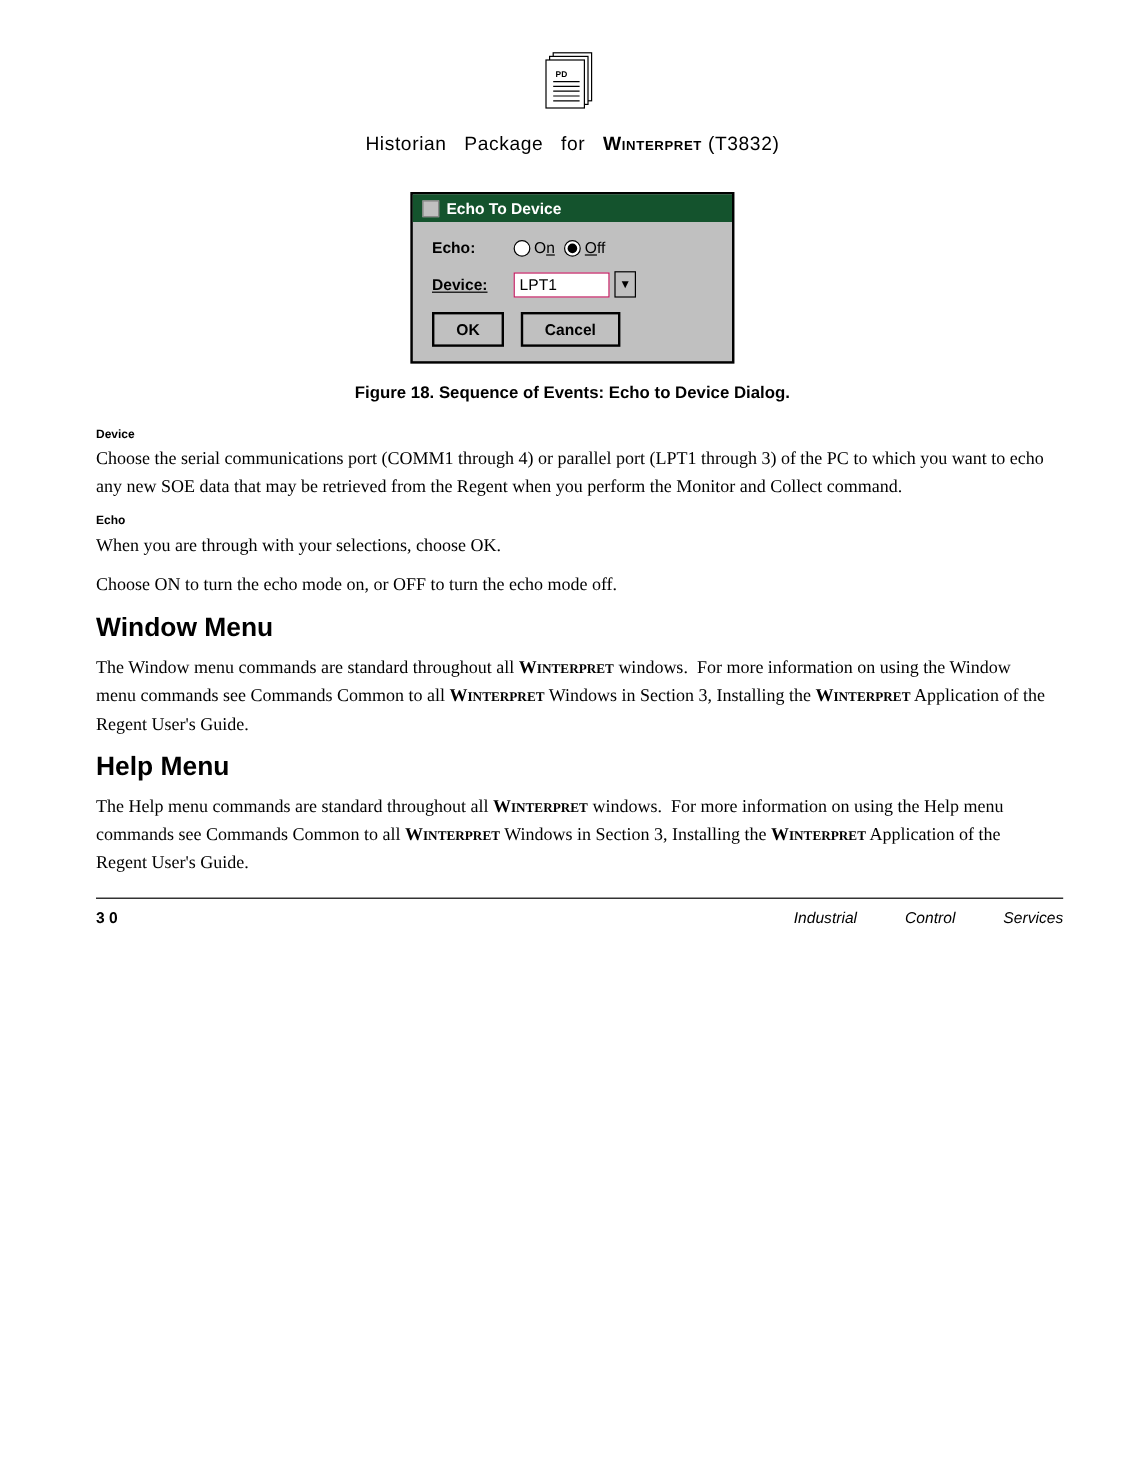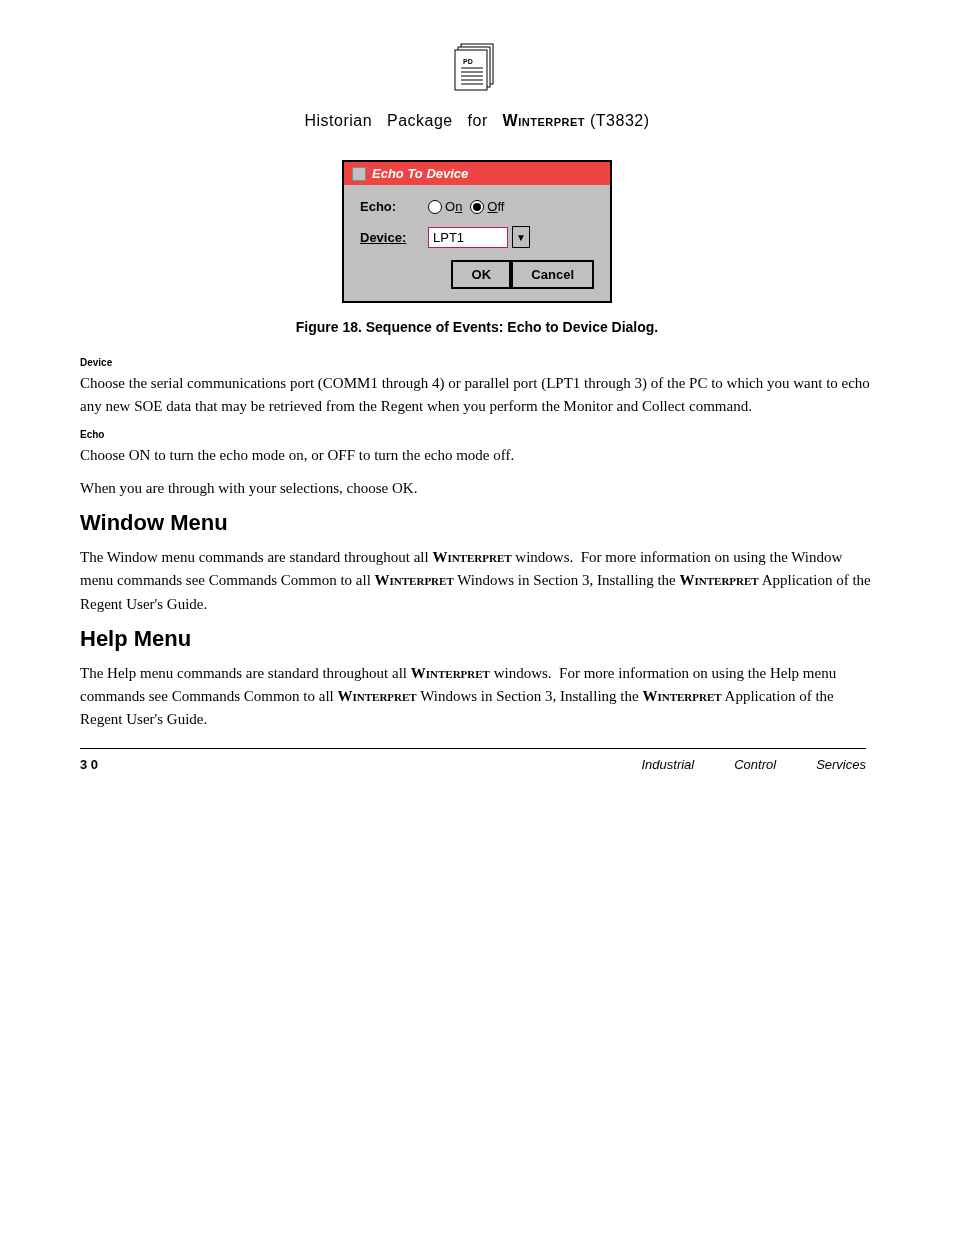--- a/index.html
+++ b/index.html
@@ -53,30 +53,29 @@
       margin-bottom: 16px;
     }
 
     .dialog {
       border: 2px solid #000;
       background: #c0c0c0;
       width: 270px;
     }
 
     .dialog-titlebar {
-      background: #ef4444;
+      background: #14532d;
       color: #fff;
       padding: 4px 8px;
       display: flex;
       align-items: center;
       gap: 6px;
       font-family: Arial, sans-serif;
       font-size: 13px;
       font-weight: bold;
-      font-style: italic;
     }
 
     .dialog-titlebar-icon {
       width: 14px;
       height: 14px;
       border: 1px solid #888;
       background: #c0c0c0;
       flex-shrink: 0;
     }
 
@@ -162,21 +161,22 @@
       background: #c0c0c0;
       display: flex;
       align-items: center;
       justify-content: center;
       font-size: 10px;
       cursor: pointer;
     }
 
     .dialog-buttons {
       display: flex;
-      justify-content: flex-end;
+      justify-content: flex-start;
+      gap: 14px;
       margin-top: 4px;
     }
 
     .dialog-btn {
       border: 2px solid #000;
       background: #c0c0c0;
       padding: 5px 18px;
       font-family: Arial, sans-serif;
       font-size: 13px;
       font-weight: bold;
@@ -219,21 +219,21 @@
     .small-caps-inline {
       font-variant: small-caps;
       font-weight: bold;
     }
 
     
     .footer {
       position: absolute;
       bottom: 30px;
       left: 80px;
-      right: 88px;
+      right: 68px;
       display: flex;
       align-items: center;
       border-top: 1px solid #000;
       padding-top: 8px;
     }
 
     .footer-page {
       font-family: Arial, sans-serif;
       font-size: 13px;
       font-weight: bold;
@@ -328,26 +328,26 @@
 
   <div class="section-heading">Device</div>
   <p class="section-text">
     Choose the serial communications port (COMM1 through 4)
     or parallel port (LPT1 through 3) of the PC to which you want
     to echo any new SOE data that may be retrieved from the
     Regent when you perform the Monitor and Collect command.
   </p>
 
   <div class="section-heading">Echo</div>
+  <p class="section-text">When you are through with your selections, choose OK.</p>
+
   <p class="section-text">
     Choose ON to turn the echo mode on, or OFF to turn the echo
     mode off.
   </p>
-
-  <p class="section-text">When you are through with your selections, choose OK.</p>
 
   <div class="main-heading">Window Menu</div>
   <p class="section-text">
     The Window menu commands are standard throughout all
     <span class="small-caps-inline">Winterpret</span> windows.&nbsp; For more information on using the
     Window menu commands see Commands Common to all
     <span class="small-caps-inline">Winterpret</span> Windows in Section 3, Installing the
     <span class="small-caps-inline">Winterpret</span> Application of the Regent User's Guide.
   </p>
 

